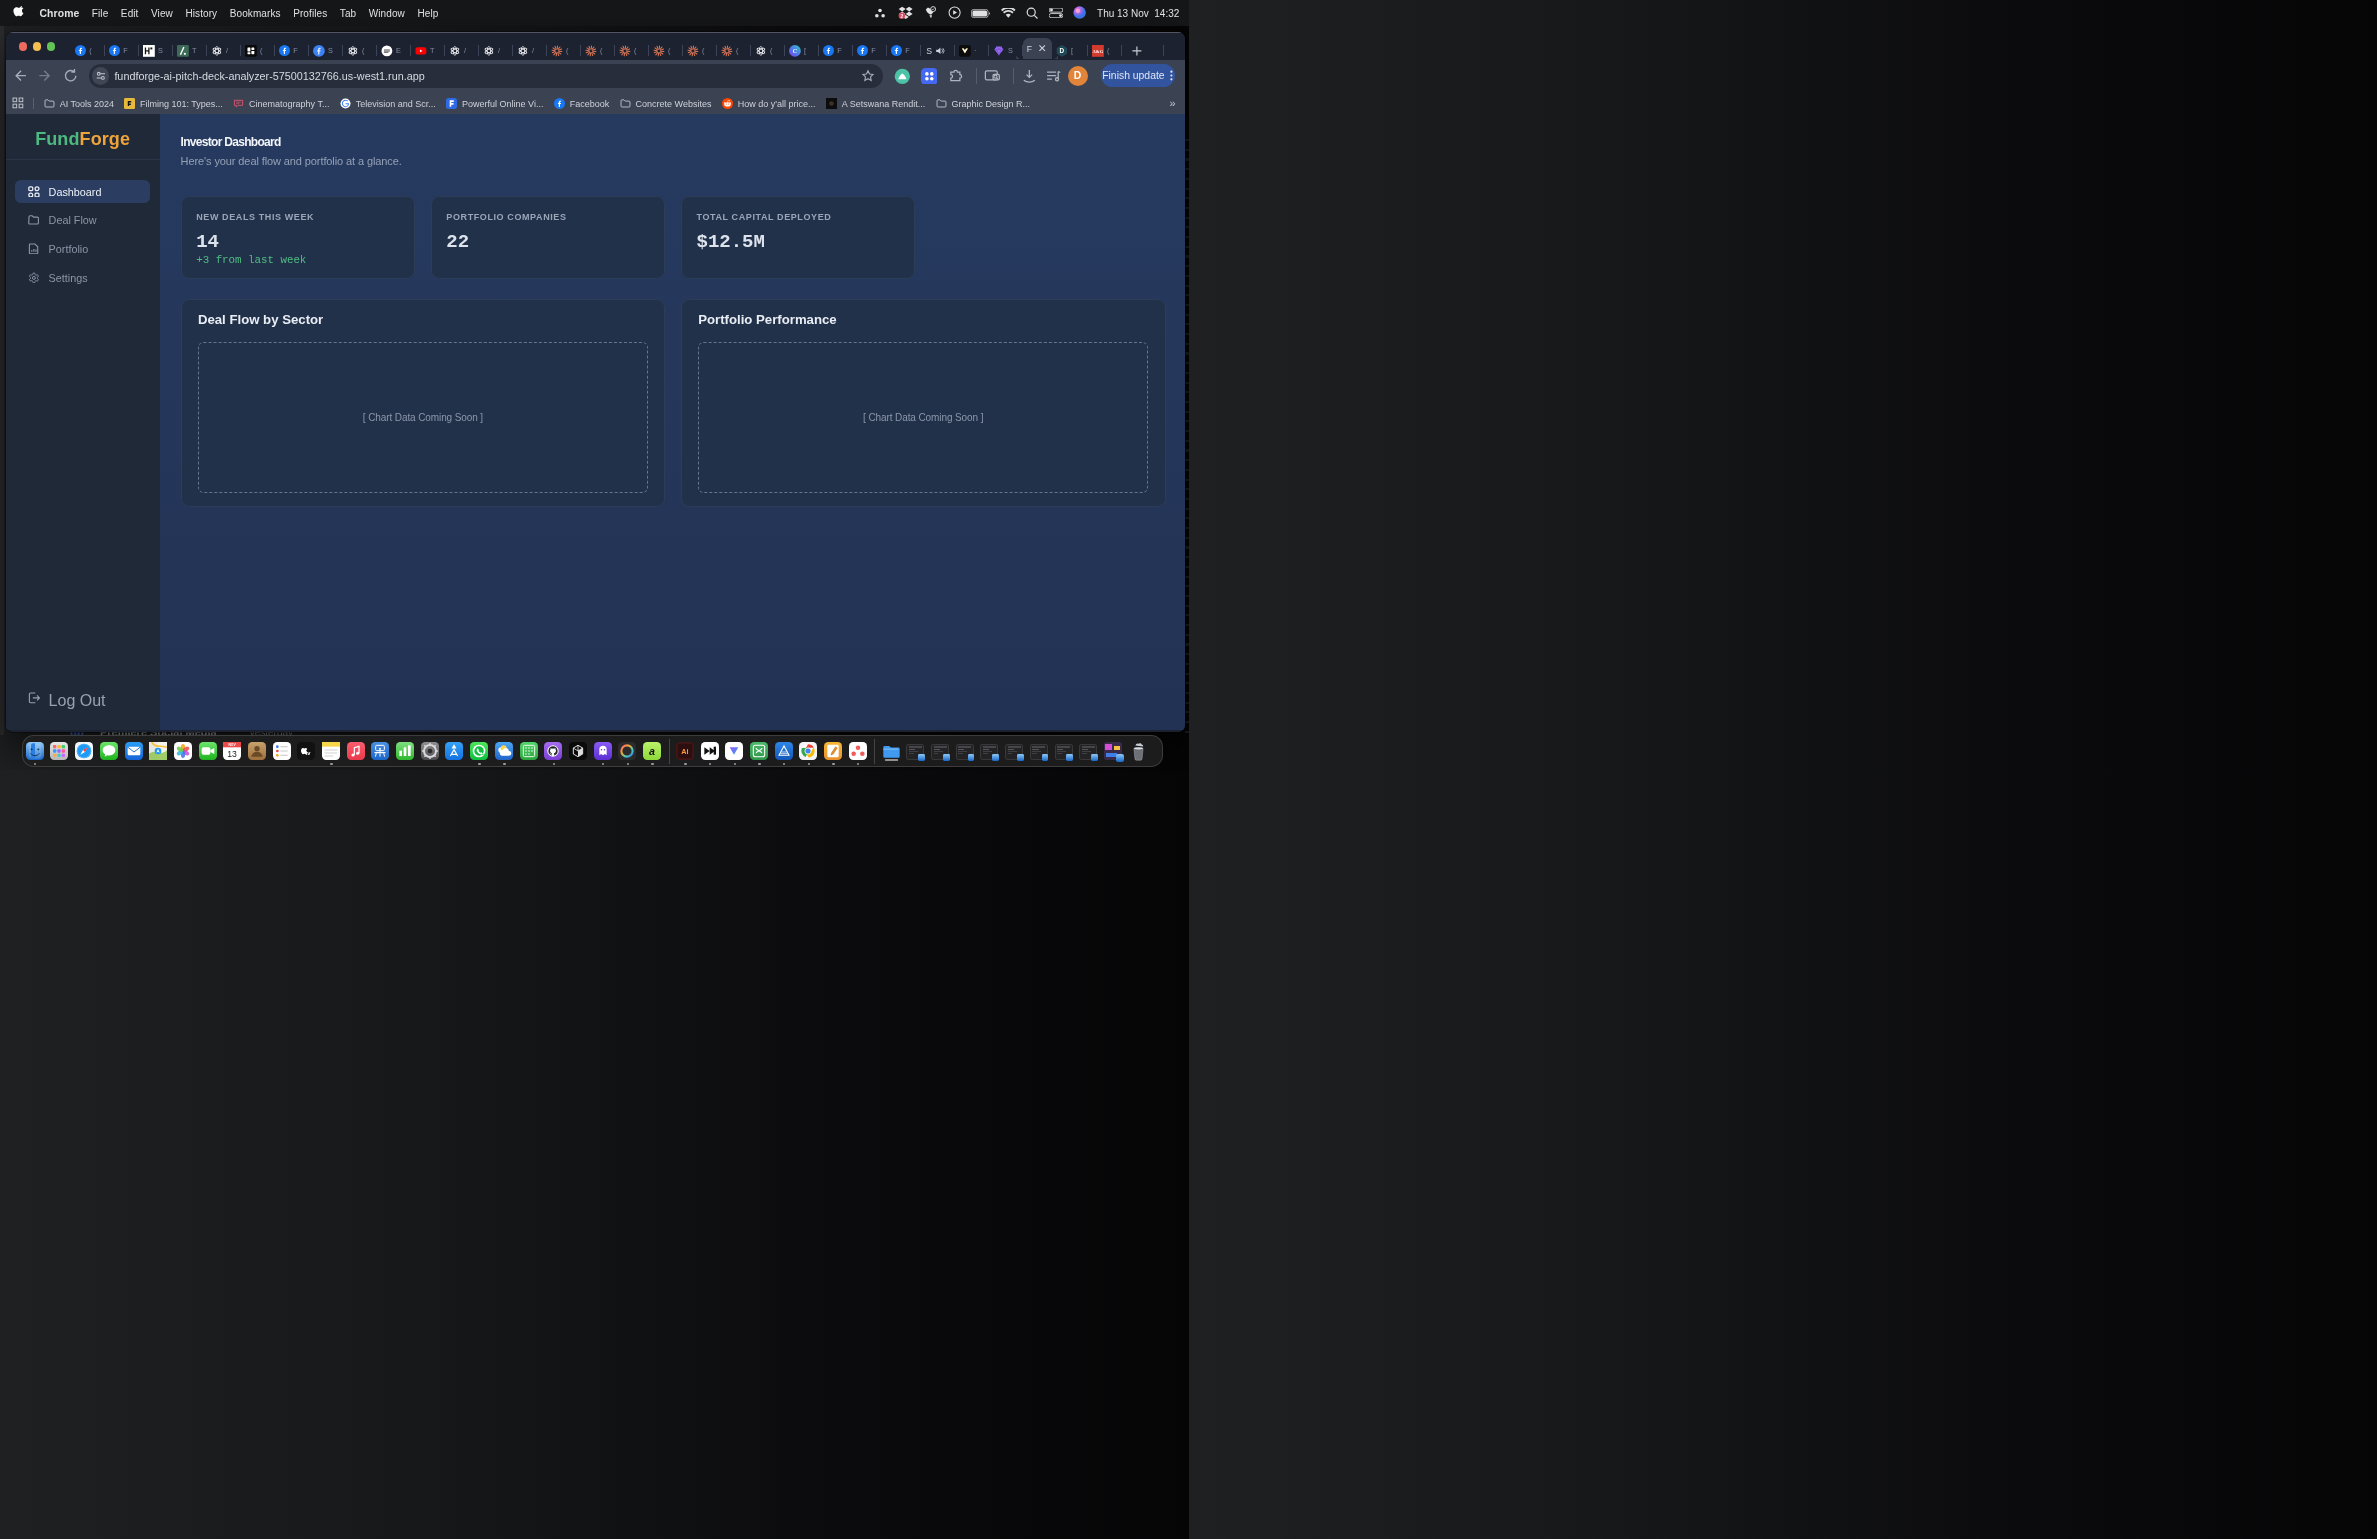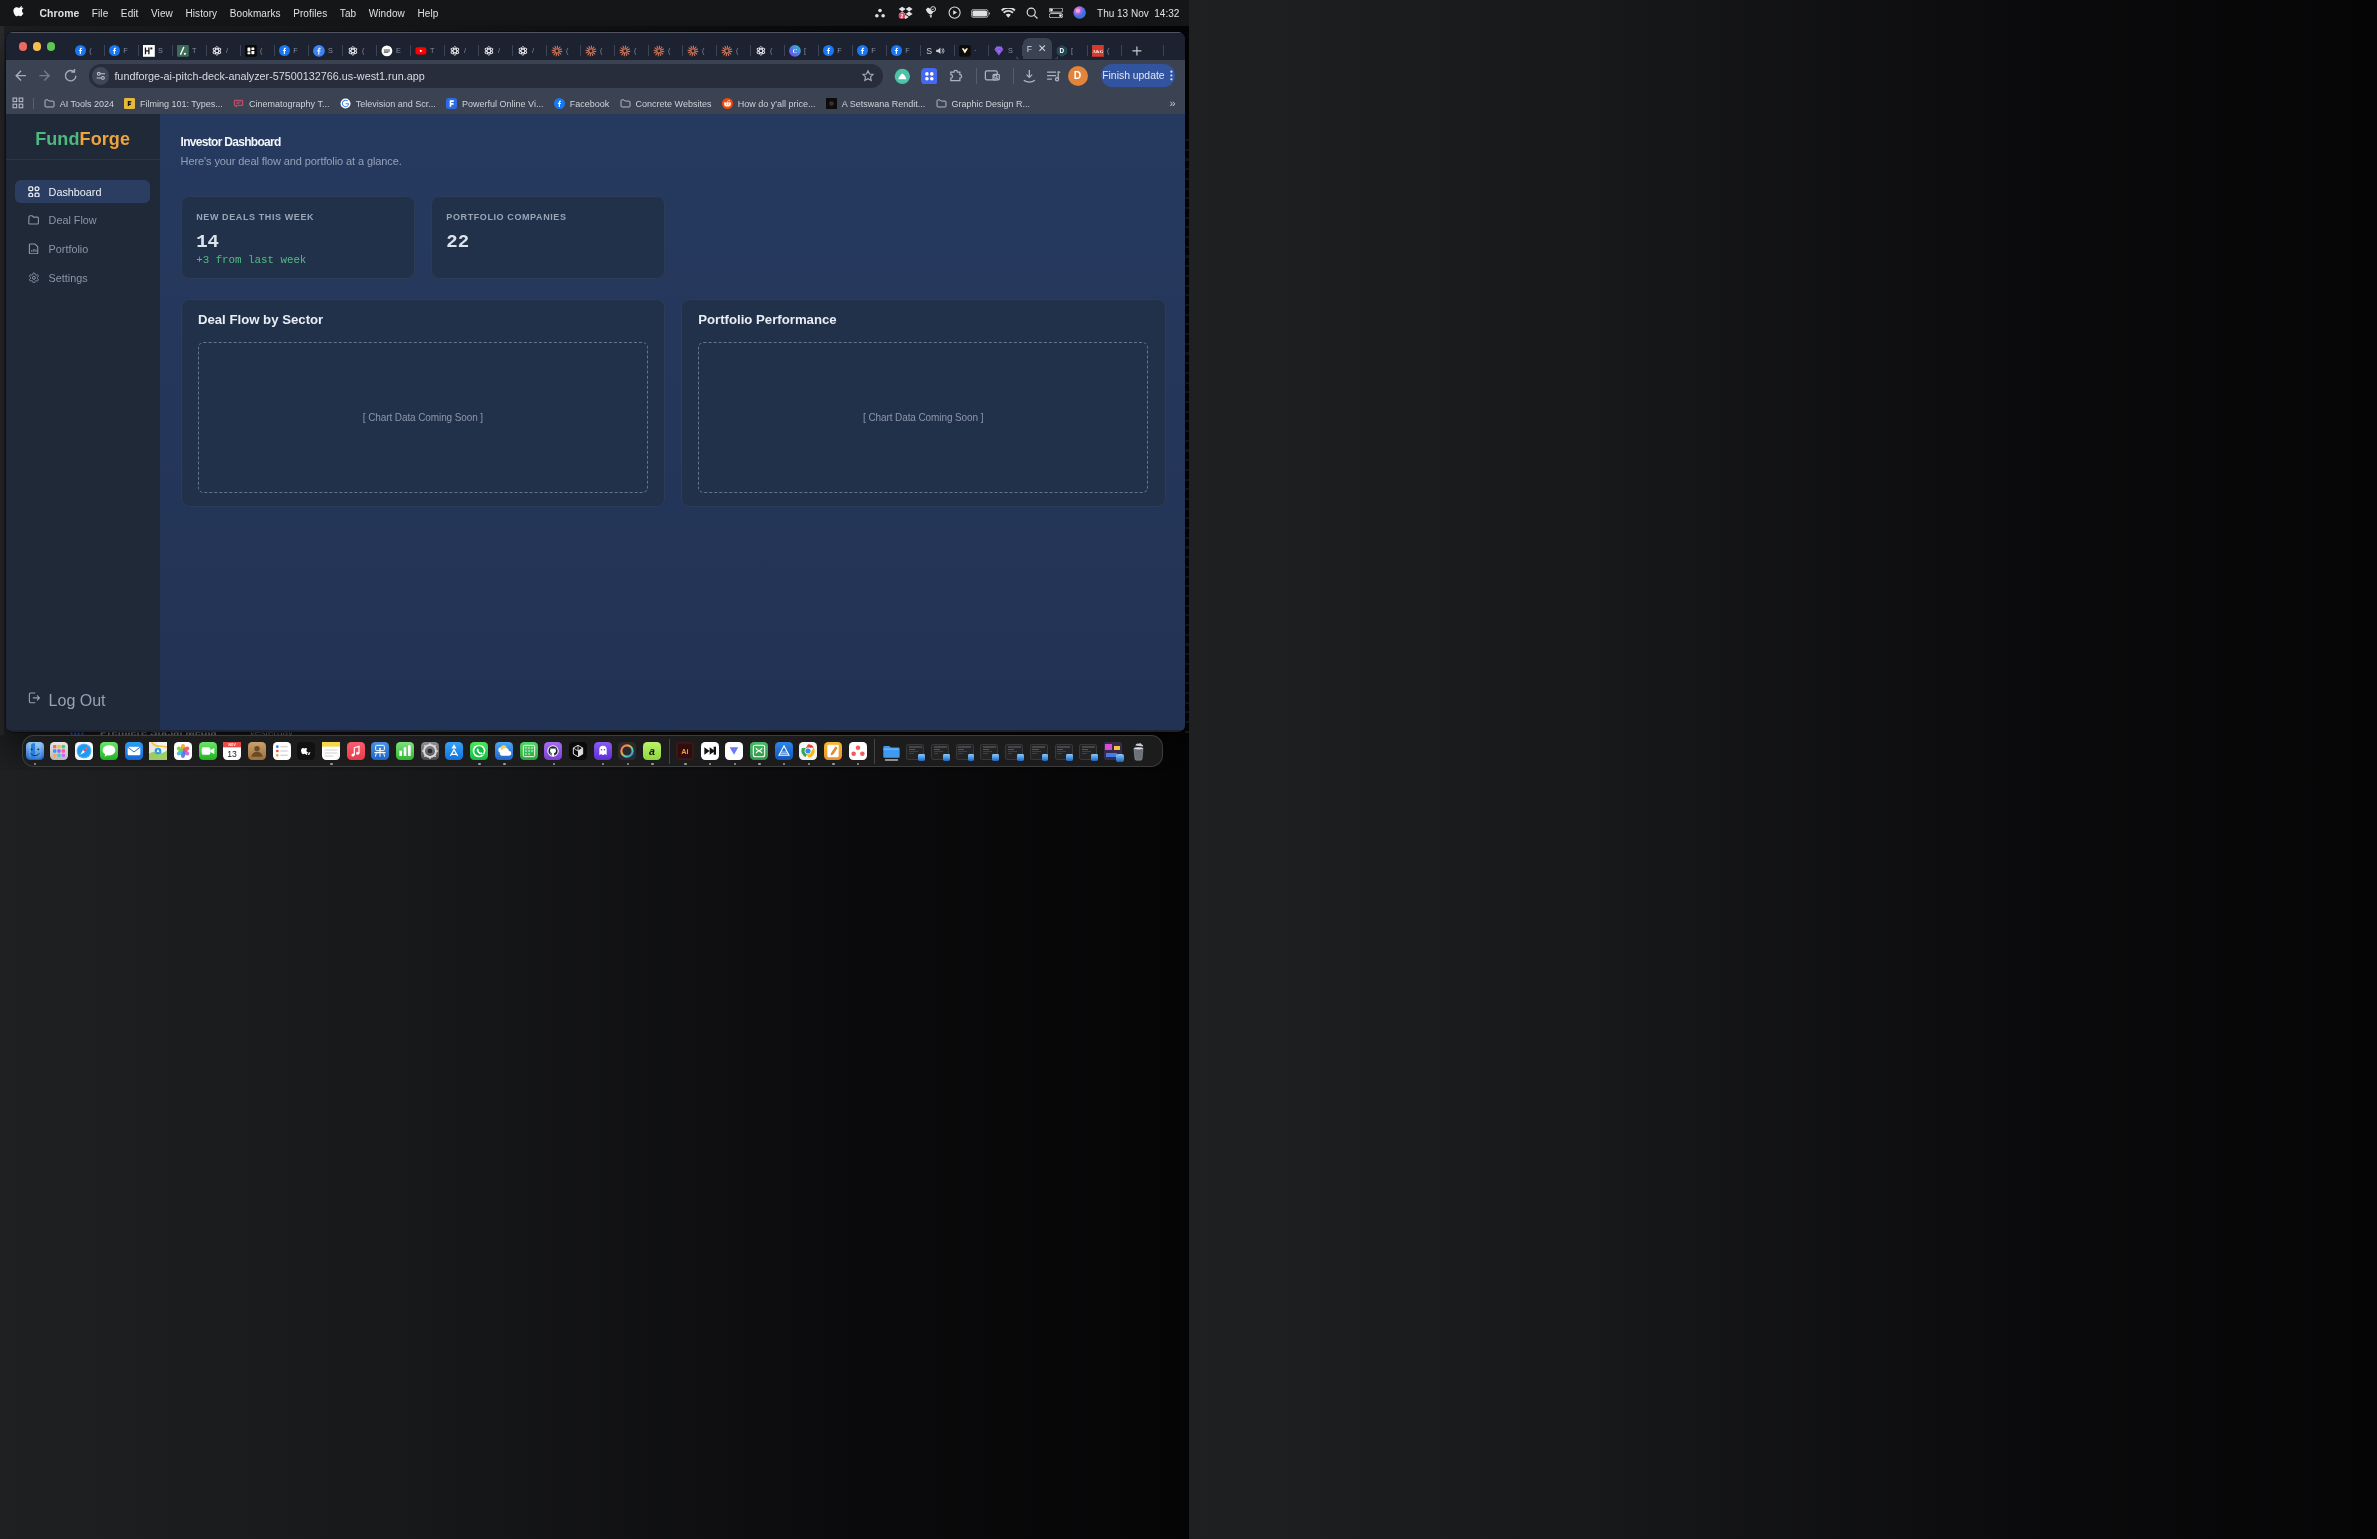--- a/index.html
+++ b/index.html
@@ -688,20 +688,24 @@
         <div id="stats">
           <div class="scard">
             <div class="slabel">NEW DEALS THIS WEEK</div>
             <div class="snum">14</div>
             <div class="sgreen">+3 from last week</div>
           </div>
           <div class="scard">
             <div class="slabel">PORTFOLIO COMPANIES</div>
             <div class="snum">22</div>
           </div>
+          <div class="scard">
+            <div class="slabel">TOTAL CAPITAL DEPLOYED</div>
+            <div class="snum">$12.5M</div>
+          </div>
         </div>
         <div id="charts">
           <div class="ccard">
             <div class="ctitle">Deal Flow by Sector</div>
             <div class="cbox">[ Chart Data Coming Soon ]</div>
           </div>
           <div class="ccard">
             <div class="ctitle">Portfolio Performance</div>
             <div class="cbox">[ Chart Data Coming Soon ]</div>
           </div>

